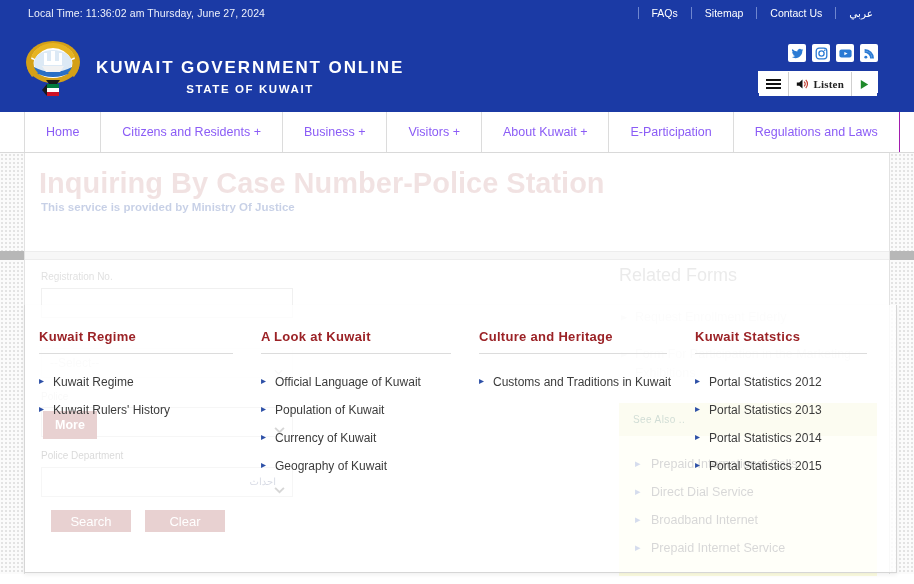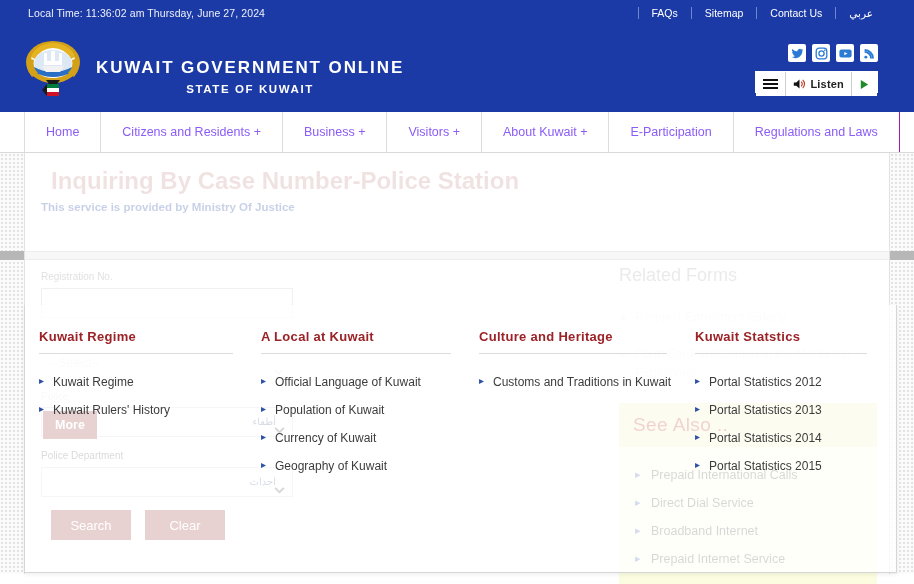--- a/index.html
+++ b/index.html
@@ -45,21 +45,21 @@
     width: 18px; height: 18px; background:#ffffff; border-radius: 2px;
     display: flex; align-items: center; justify-content: center;
   }
   .sicon svg { display:block; }
   .listenbar {
     position: absolute; right: 36px; top: 45px;
     display: flex; align-items: stretch; background:#ffffff;
     border: 1px solid #ffffff; height: 22px;
   }
   .lb-cell { display: flex; align-items: center; justify-content: center;
-    padding: 12px 7px; border-right: 1px solid #cfcfcf; background: #fff; }
+    padding: 12px 7px; border-right: 1px solid #cfcfcf; background: #fff; font-family: Liberation Serif, serif; }
   .lb-cell:last-child { border-right: none; }
   .lb-label { font-size: 11px; color:#222; font-weight: bold; letter-spacing:.2px; }
   .burger span { display:block; width:15px; height:2px; background:#111; margin:2px 0; }
 
   
   .navwrap { background:#ffffff; border-bottom: 1px solid #d9d9d9; padding-left: 24px; }
   .nav { display: flex; height: 40px; }
   .nav-item {
     display: flex; align-items: center; padding: 14px 21px;
     font-size: 12.5px; color: #8b5cf6; border-left: 1px solid #dcdcdc;
@@ -78,22 +78,22 @@
   .edge-l { left: 0; } .edge-r { right: 0; }
   .edge-l::after, .edge-r::after {
     content:""; position:absolute; top: 98px; left:0; right:0; height: 9px;
     background:#b7b7b7;
   }
   .content {
     position:absolute; left: 24px; right: 24px; top:0; bottom:0;
     background:#ffffff; border-left:1px solid #e2e2e2; border-right:1px solid #e2e2e2;
   }
   .pg-title {
-    position:absolute; left: 26px; top: 14px;
-    font-size: 24px; font-weight: bold; color: #9a2a2a; opacity: .13;
+    position:absolute; left: 14px; top: 14px;
+    font-size: 29px; font-weight: bold; color: #9a2a2a; opacity: .13;
     white-space: nowrap;
   }
   .pg-sub {
     position:absolute; left: 16px; top: 48px;
     font-size: 11.5px; font-weight: bold; color: #3b5ba9; opacity: .28;
     white-space: nowrap;
   }
   .divider-band {
     position:absolute; left:0; right:0; top: 98px; height: 9px; background:#f7f7f7;
     border-top:1px solid #ededed; border-bottom:1px solid #ededed;
@@ -117,33 +117,33 @@
   .ghost input, .ghost .selbox { border-color:#e6e6e6; color:#bdbdbd; }
   .more-btn {
     position:absolute; left: 18px; top: 258px; width: 54px; height: 28px;
     background:#8b1a1a; color:#fff; font-size: 12.5px; font-weight:bold;
     display:flex; align-items:center; justify-content:center; cursor:pointer;
     border: none;
   }
   .ar { direction: rtl; text-align: right; font-size: 10px; color:#3a4a7a; padding-right: 8px; }
   .btnrow { display:flex; gap: 14px; margin-top: 4px; }
   .redbtn {
-    width: 80px; height: 30px; background:#8b1a1a; color:#fff; border:none;
+    width: 80px; height: 22px; background:#8b1a1a; color:#fff; border:none;
     font-size: 13px; cursor:pointer; font-family: inherit;
   }
 
   
   .rightcol { position:absolute; right: 12px; top: 112px; width: 258px; }
   .card-faded { opacity: .20; }
   .card-title-faint { font-size: 18px; color:#9a9a9a; margin-bottom: 22px; }
   .faint-item { font-size: 12.5px; color:#b0b0b0; margin-bottom: 18px; line-height:1.5; padding-left: 16px; position:relative; }
   .faint-item::before { content:"\25B8"; position:absolute; left:2px; top:0; color:#b9b9b9; }
   .seealso { position:absolute; right: 12px; top: 250px; width: 258px; background:#fcfce0; }
   .seealso-hd {
-    background:#eeeeb8; color:#b91c1c; font-size: 19px; padding: 11px 14px; letter-spacing:.4px;
+    background:#eeeeb8; color:#14532d; font-size: 10px; padding: 11px 14px; letter-spacing:.4px;
   }
   .seealso ul { list-style:none; padding: 14px 14px 14px 16px; }
   .seealso li { font-size: 12.5px; color:#3a3a3a; padding: 7px 0 7px 16px; position:relative; cursor:pointer; }
   .seealso li::before { content:"\25B8"; position:absolute; left:0; top:7px; color:#2d50a7; font-size:11px; }
 
   
   .mega {
     position:absolute; left: 24px; top: 152px; width: 873px; height: 268px;
     background: rgba(255,255,255,0.80);
     border: 1px solid #d6d6d6; border-top: none;
@@ -299,21 +299,20 @@
                 </svg>
             </span>
           </div>
         </div>
 
         <div class="fld ghost" style="opacity:.30;">
           <label>Police</label>
         </div>
         <div class="fld" style="margin-top:-8px;">
           <div class="selbox">
-            <span class="ar" style="display:block;">أطفاء</span>
             <span class="selcaret">
               <svg width="11" height="11" viewBox="0 0 10 10">
                   <path d="M1 3 L5 7 L9 3" stroke="#333" stroke-width="1.7" fill="none"></path>
                 </svg>
             </span>
           </div>
         </div>
 
         <div class="fld">
           <label>Police Department</label>
@@ -355,21 +354,21 @@
     <div class="mega">
       <div class="mega-col" style="width:222px;">
         <div class="mega-h">Kuwait Regime</div>
         <ul>
           <li>Kuwait Regime</li>
           <li>Kuwait Rulers' History</li>
         </ul>
       </div>
 
       <div class="mega-col" style="width:218px;">
-        <div class="mega-h">A Local at Kuwait</div>
+        <div class="mega-h">A Look at Kuwait</div>
         <ul>
           <li>Official Language of Kuwait</li>
           <li>Population of Kuwait</li>
           <li>Currency of Kuwait</li>
           <li>Geography of Kuwait</li>
         </ul>
       </div>
 
       <div class="mega-col" style="width:216px;">
         <div class="mega-h">Culture and Heritage</div>

